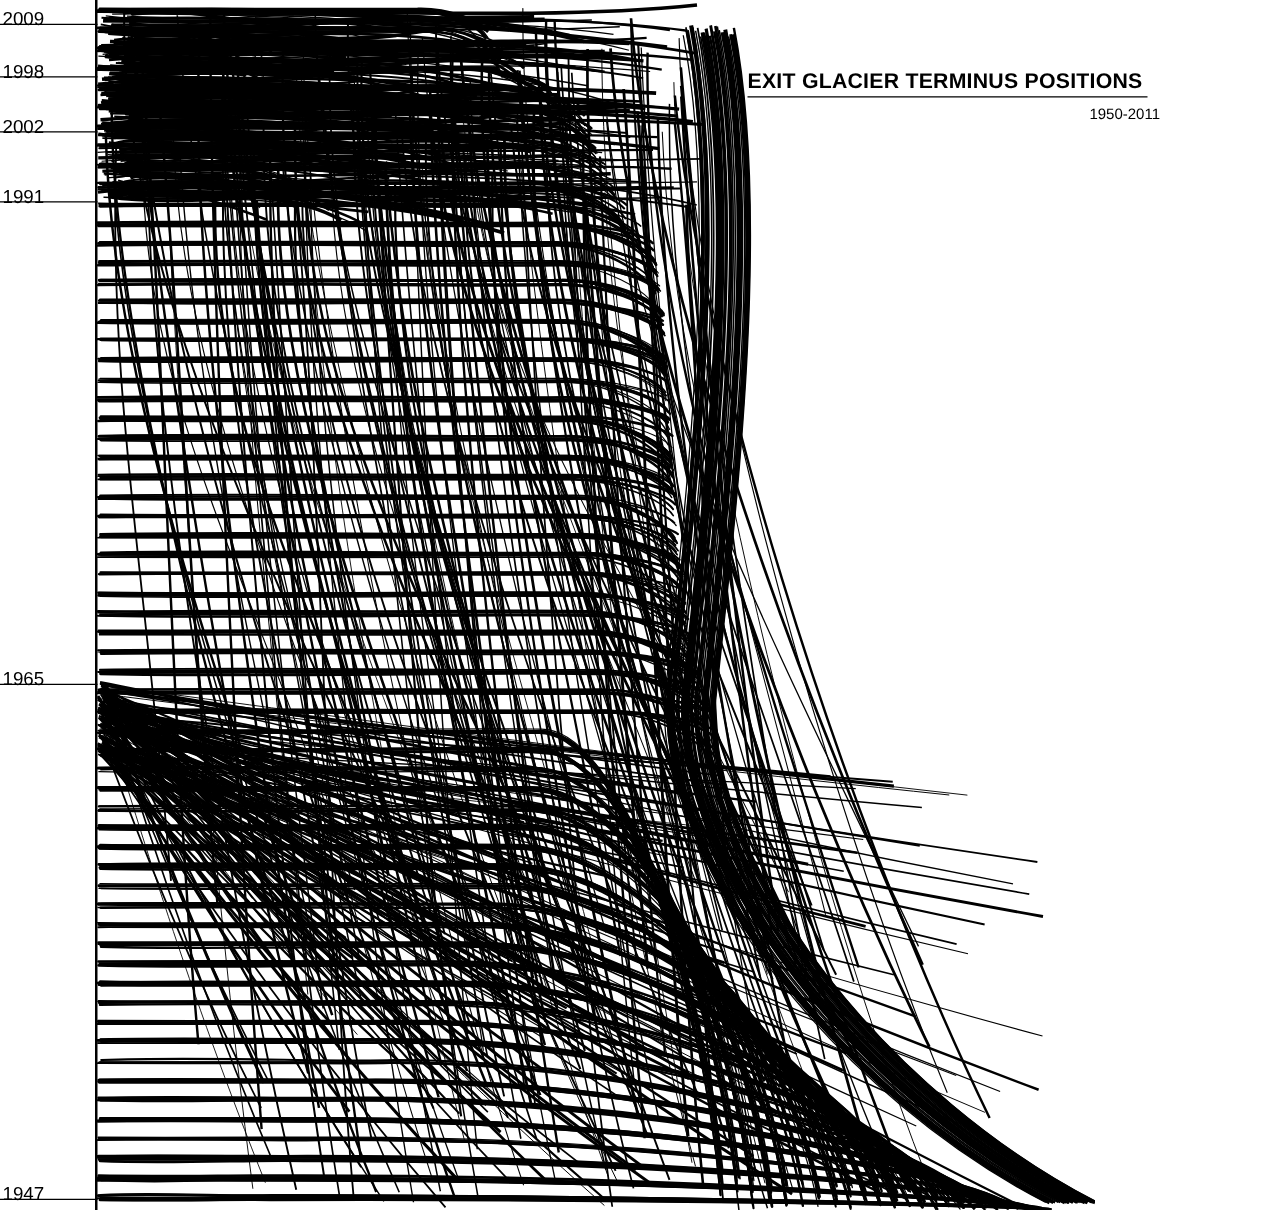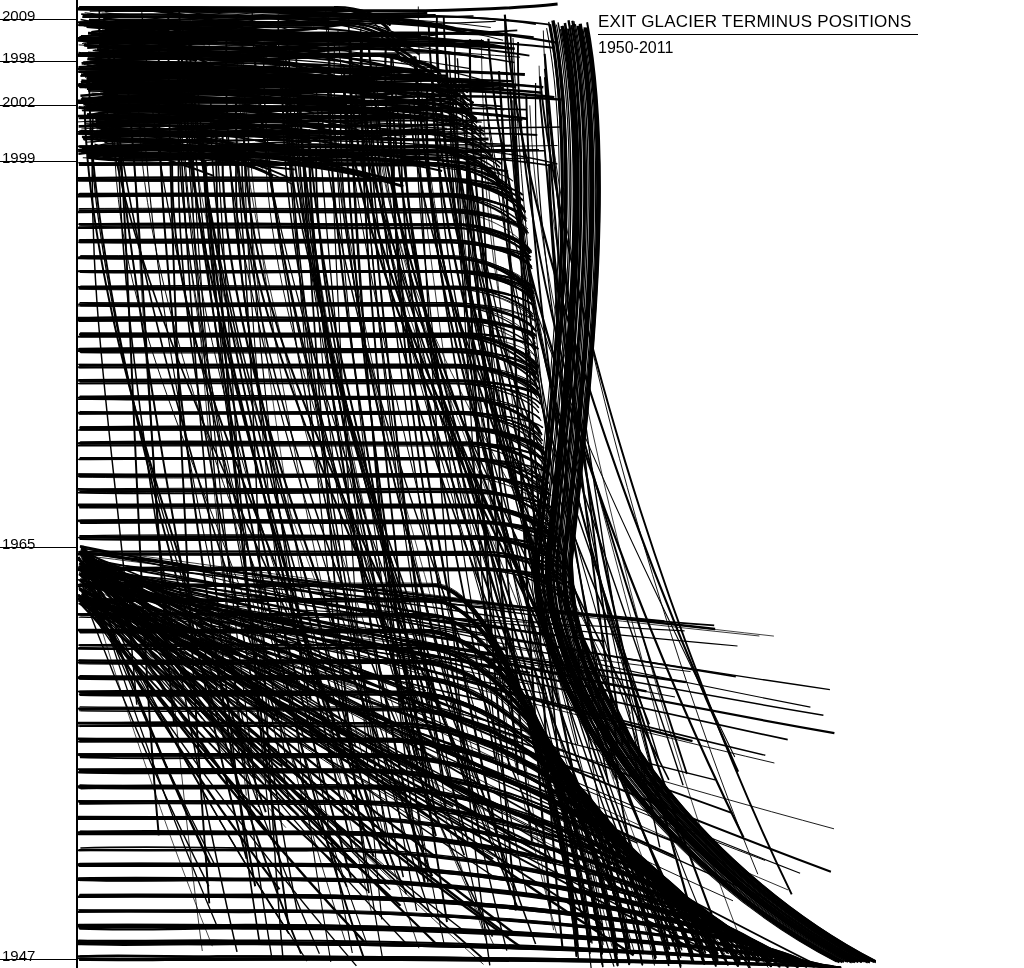--- a/index.html
+++ b/index.html
@@ -1,23 +1,23 @@
 <!DOCTYPE html>
 <html><head>
 <meta charset="utf-8">
 <style>
   html,body{margin:0;padding:0;background:#ffffff;}
   body{width:1024px;height:968px;overflow:hidden;font-family:"Liberation Sans",sans-serif;color:#000;}
   #stage{position:relative;width:1024px;height:968px;background:#fff;}
 
   
   #title-block{position:absolute;left:598px;top:12px;width:330px;}
-  #title-main{font-size:17px;letter-spacing:.2px;font-weight:400;line-height:20px;white-space:nowrap;}
+  #title-main{font-size:17px;letter-spacing:.2px;font-weight:700;line-height:20px;white-space:nowrap;margin-top:43px;}
   #title-rule{height:1px;background:#000;width:320px;margin-top:2px;}
-  #title-sub{font-size:16px;line-height:20px;margin-top:3px;white-space:nowrap;}
+  #title-sub{font-size:12px;line-height:20px;margin-top:3px;white-space:nowrap;text-align:right;}
 
   
   #axis-line{position:absolute;left:76px;top:0px;width:2px;height:968px;background:#000;}
   .ytick{position:absolute;left:0;height:14px;font-size:15px;line-height:14px;color:#000;}
   .ytick .lbl{position:absolute;left:2px;top:-4px;white-space:nowrap;}
 
   
   #plot{position:absolute;left:76px;top:0;width:800px;height:968px;overflow:hidden;}
   #plot svg{display:block;}
 </style>
@@ -38,21 +38,21 @@
     <div class="ytick" style="top:13px;">
       <span class="lbl">2009</span>
     </div>
     <div class="ytick" style="top:55px;">
       <span class="lbl">1998</span>
     </div>
     <div class="ytick" style="top:99px;">
       <span class="lbl">2002</span>
     </div>
     <div class="ytick" style="top:155px;">
-      <span class="lbl">1999</span>
+      <span class="lbl">1991</span>
     </div>
     <div class="ytick" style="top:541px;">
       <span class="lbl">1965</span>
     </div>
     <div class="ytick" style="top:953px;">
       <span class="lbl">1947</span>
     </div>
   </div>
 
   <div id="plot">

